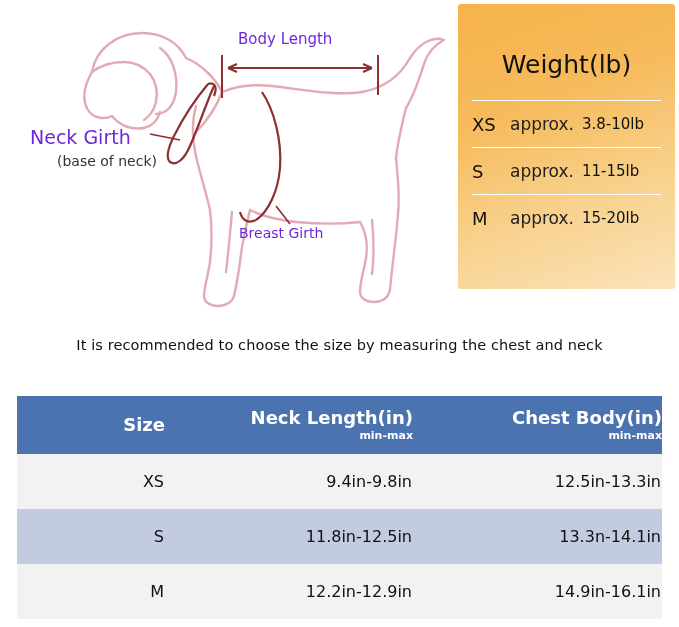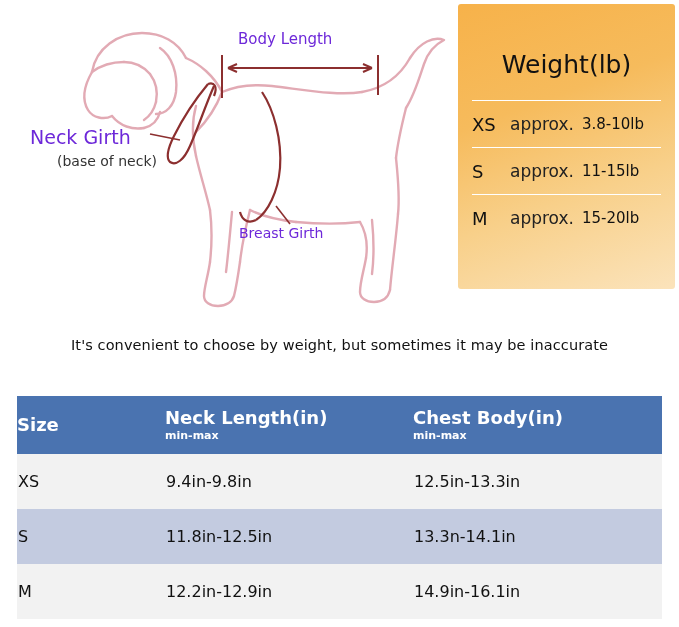--- a/index.html
+++ b/index.html
@@ -124,21 +124,21 @@
   .size-table {
     position: absolute;
     left: 17px;
     top: 396px;
     width: 645px;
     border-collapse: collapse;
     table-layout: fixed;
   }
   .size-table th, .size-table td {
     border: none;
-    text-align: left;
+    text-align: right;
   }
   .size-table thead th {
     background: #4a73b0;
     color: #ffffff;
     height: 58px;
     vertical-align: middle;
     padding: 0;
   }
   .th-main {
     font-size: 18px;
@@ -257,21 +257,21 @@
       <div class="weight-row">
         <span class="w-size">M</span>
         <span class="w-approx">approx.</span>
         <span class="w-range">15-20lb</span>
       </div>
     </div>
   </div>
 </div>
 
 <div class="recommend">
-  <div>It's convenient to choose by weight, but sometimes it may be inaccurate</div>
+  <div>It is recommended to choose the size by measuring the chest and neck</div>
 </div>
 
 <table class="size-table">
   <thead>
     <tr>
       <th class="col-size">
         <span class="th-main">Size</span>
       </th>
       <th class="col-neck">
         <span class="th-main">Neck Length(in)</span>

